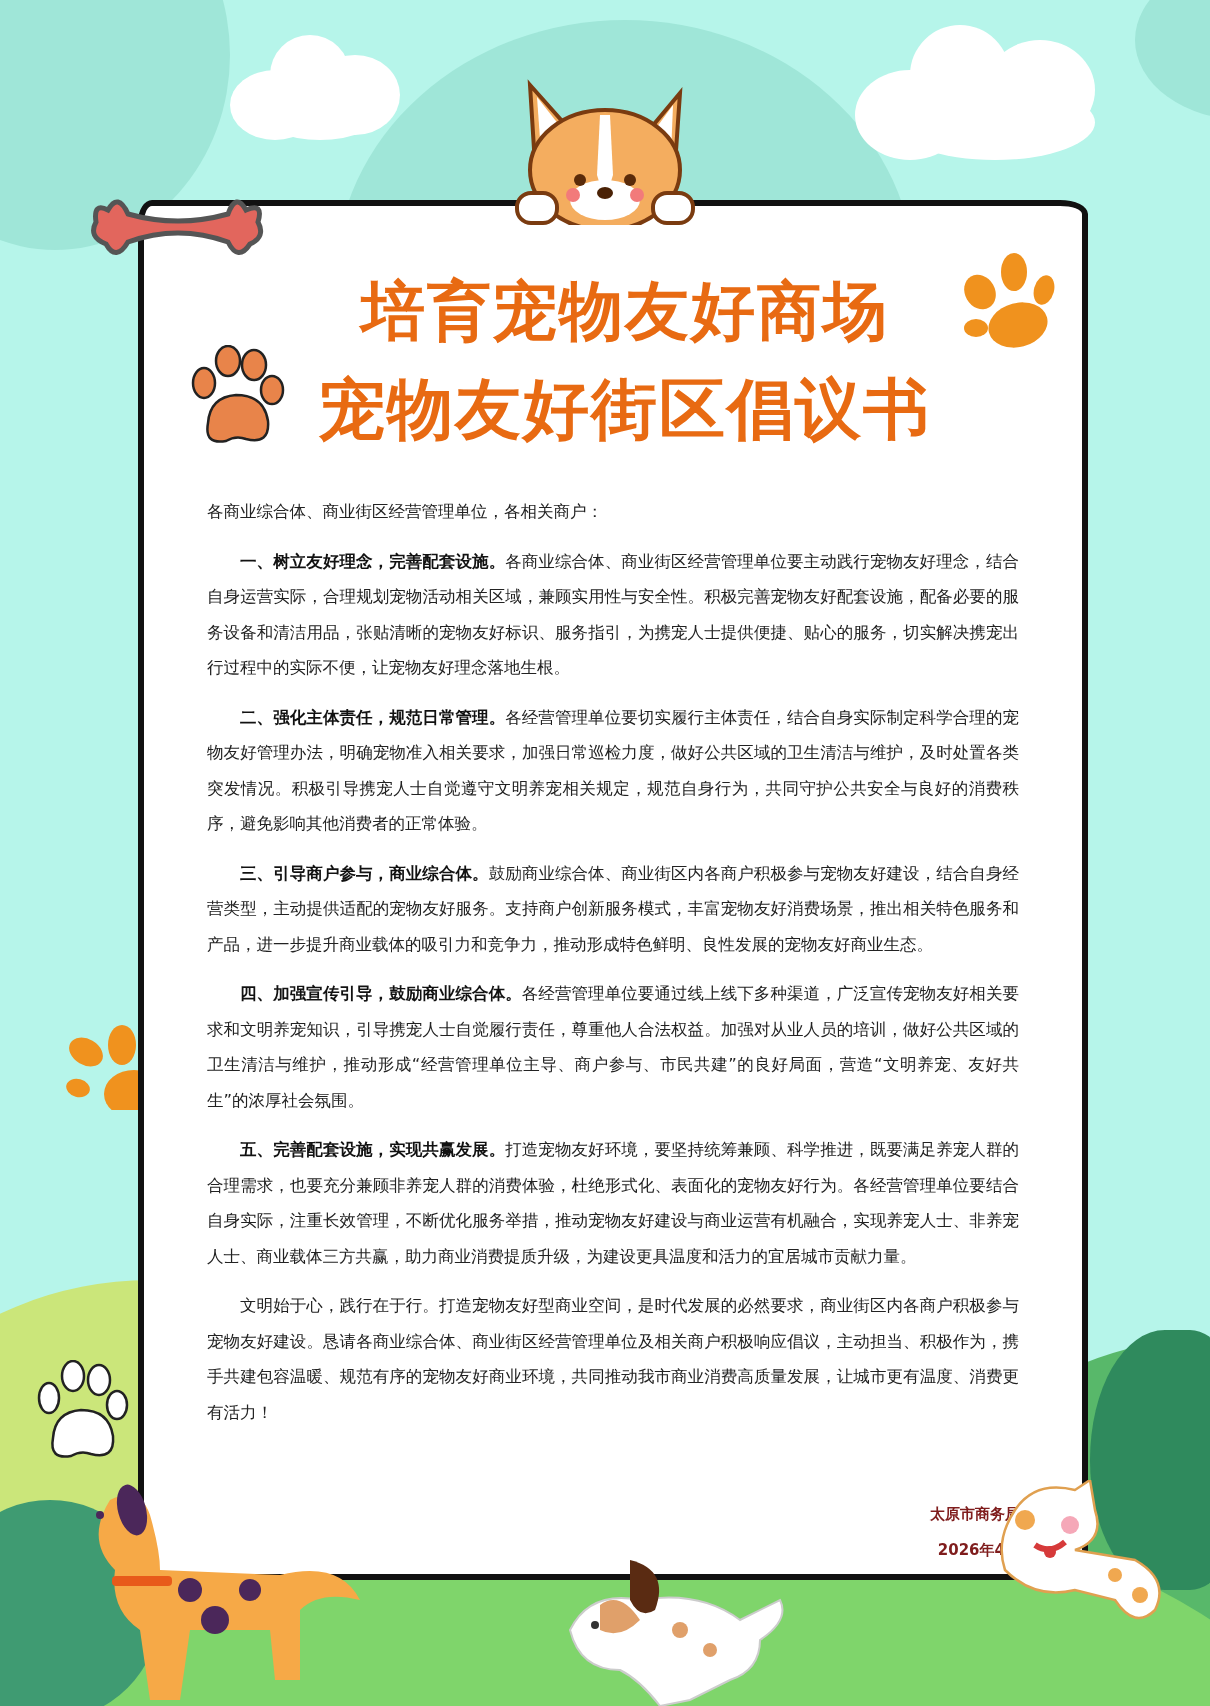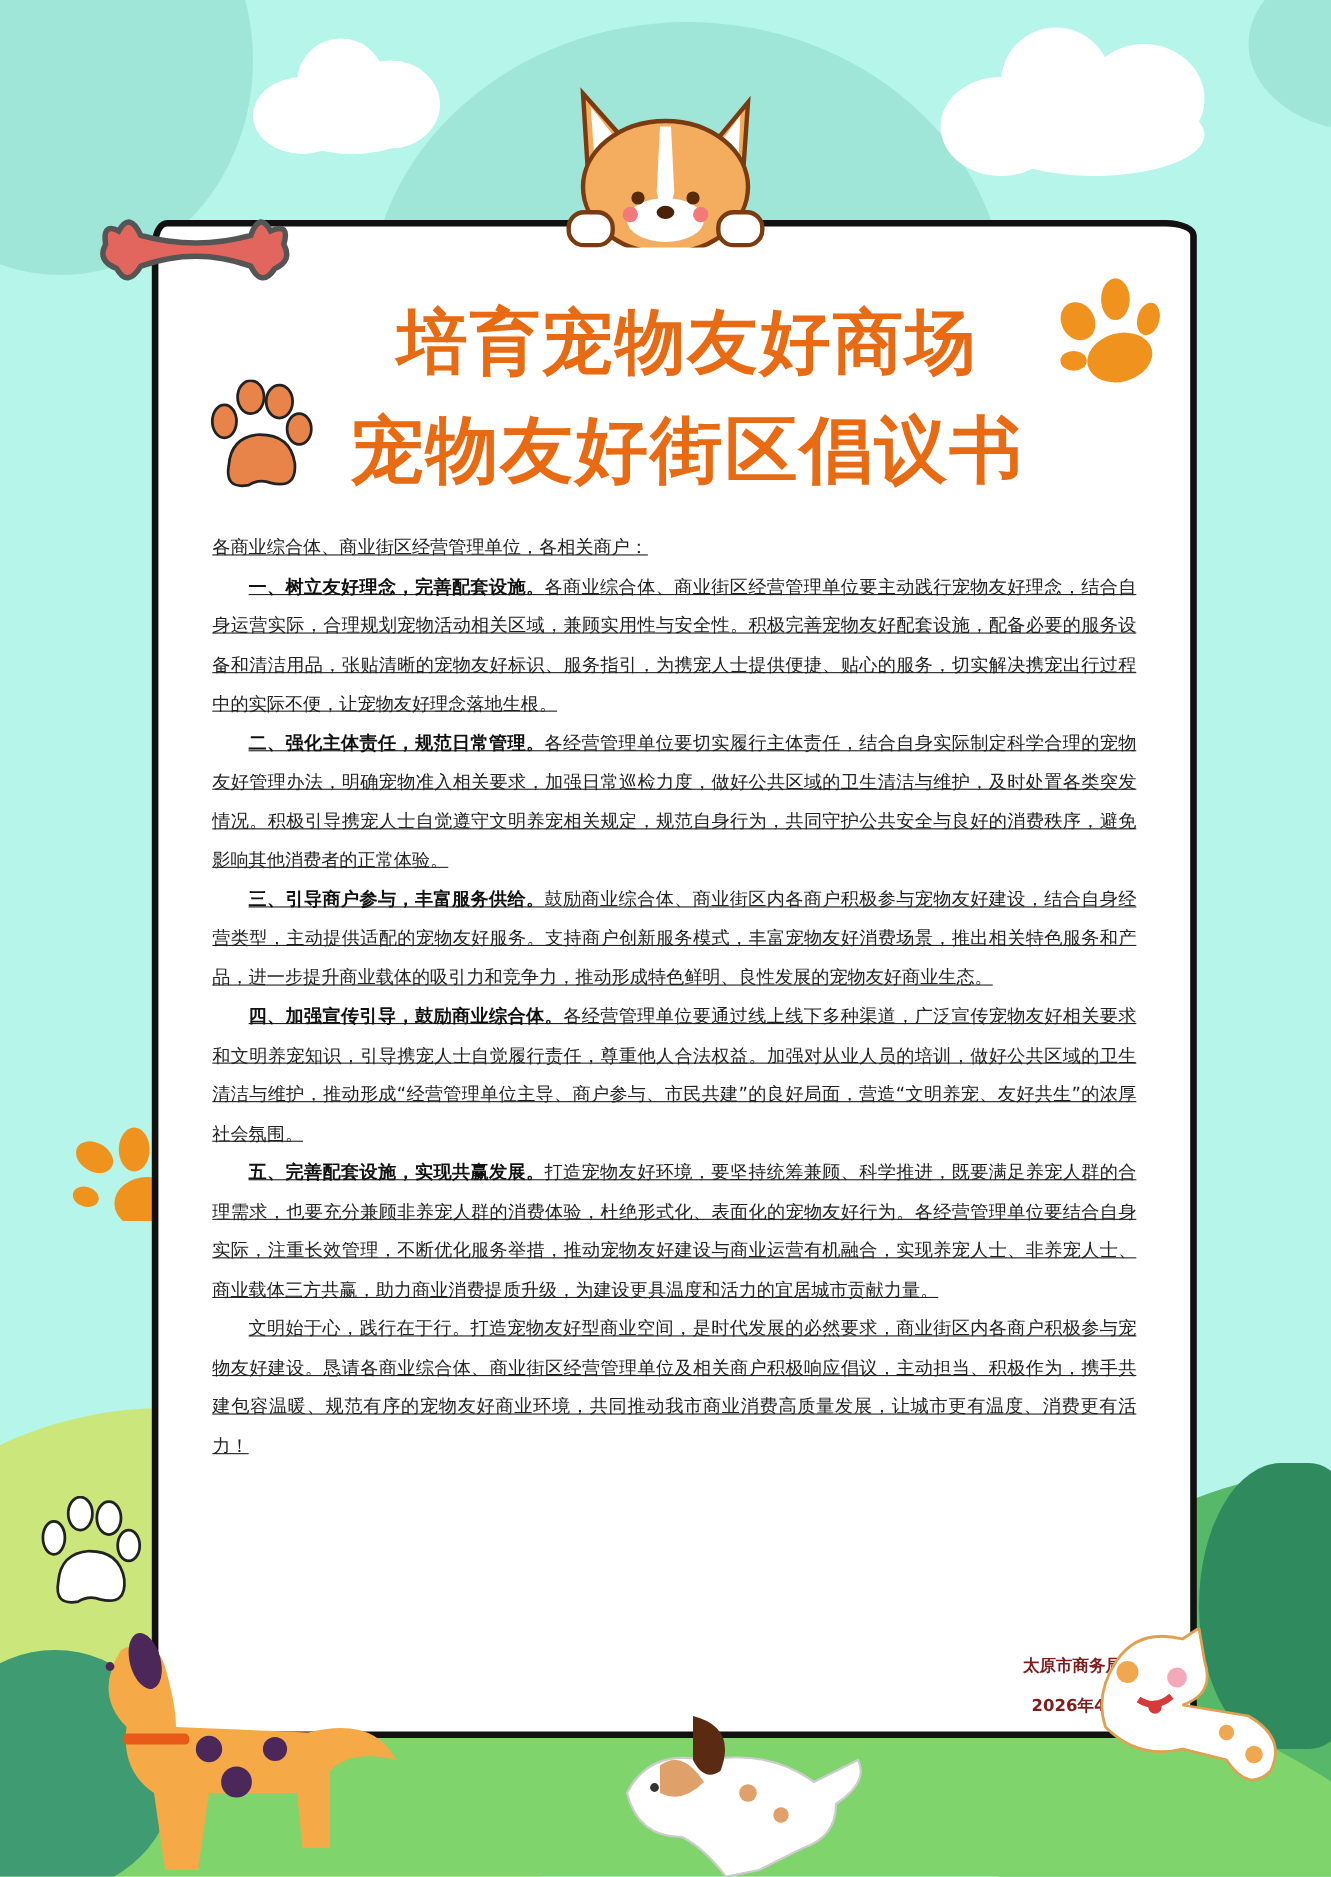--- a/index.html
+++ b/index.html
@@ -26,21 +26,21 @@
     letter-spacing: 2px;
     text-shadow: 2px 2px 0 #fff, -2px -2px 0 #fff, 2px -2px 0 #fff, -2px 2px 0 #fff;
   }
   .title-1 { top: 268px; font-size: 64px; padding-left: 20px; }
   .title-2 { top: 365px; font-size: 66px; padding-left: 20px; }
   .body-text {
     position: absolute; left: 193px; top: 480px; width: 840px;
     font-size: 16.5px; color: #222; line-height: 35.5px;
     text-align: justify;
   }
-  .body-text p { margin: 0; text-decoration: underline; }
+  .body-text p { margin: 14px; }
   .body-text .indent { text-indent: 2em; }
   .body-text .indent2 { text-indent: 4em; }
   .body-text b { font-weight: bold; color: #111; }
   .signature {
     position: absolute; left: 860px; width: 160px; text-align: right;
     font-size: 15px; font-weight: bold; color: #7f1d1d;
   }
   .sig-org { top: 1505px; }
   .sig-date { top: 1541px; }
   .paw { position: absolute; }
@@ -129,21 +129,21 @@
     <ellipse cx="82" cy="40" rx="10" ry="15" transform="rotate(15 82 40)"></ellipse>
     <ellipse cx="14" cy="78" rx="12" ry="9"></ellipse>
     <ellipse cx="56" cy="75" rx="30" ry="22" transform="rotate(-15 56 75)"></ellipse>
   </g>
 </svg>
 
 <div class="body-text">
   <p>各商业综合体、商业街区经营管理单位，各相关商户：</p>
   <p class="indent"><b>一、树立友好理念，完善配套设施。</b><span>各商业综合体、商业街区经营管理单位要主动践行宠物友好理念，结合自身运营实际，合理规划宠物活动相关区域，兼顾实用性与安全性。积极完善宠物友好配套设施，配备必要的服务设备和清洁用品，张贴清晰的宠物友好标识、服务指引，为携宠人士提供便捷、贴心的服务，切实解决携宠出行过程中的实际不便，让宠物友好理念落地生根。</span></p>
   <p class="indent"><b>二、强化主体责任，规范日常管理。</b><span>各经营管理单位要切实履行主体责任，结合自身实际制定科学合理的宠物友好管理办法，明确宠物准入相关要求，加强日常巡检力度，做好公共区域的卫生清洁与维护，及时处置各类突发情况。积极引导携宠人士自觉遵守文明养宠相关规定，规范自身行为，共同守护公共安全与良好的消费秩序，避免影响其他消费者的正常体验。</span></p>
-  <p class="indent"><b>三、引导商户参与，丰富服务供给。</b><span>鼓励商业综合体、商业街区内各商户积极参与宠物友好建设，结合自身经营类型，主动提供适配的宠物友好服务。支持商户创新服务模式，丰富宠物友好消费场景，推出相关特色服务和产品，进一步提升商业载体的吸引力和竞争力，推动形成特色鲜明、良性发展的宠物友好商业生态。</span></p>
+  <p class="indent"><b>三、引导商户参与，商业综合体。</b><span>鼓励商业综合体、商业街区内各商户积极参与宠物友好建设，结合自身经营类型，主动提供适配的宠物友好服务。支持商户创新服务模式，丰富宠物友好消费场景，推出相关特色服务和产品，进一步提升商业载体的吸引力和竞争力，推动形成特色鲜明、良性发展的宠物友好商业生态。</span></p>
   <p class="indent"><b>四、加强宣传引导，鼓励商业综合体。</b><span>各经营管理单位要通过线上线下多种渠道，广泛宣传宠物友好相关要求和文明养宠知识，引导携宠人士自觉履行责任，尊重他人合法权益。加强对从业人员的培训，做好公共区域的卫生清洁与维护，推动形成“经营管理单位主导、商户参与、市民共建”的良好局面，营造“文明养宠、友好共生”的浓厚社会氛围。</span></p>
   <p class="indent"><b>五、完善配套设施，实现共赢发展。</b><span>打造宠物友好环境，要坚持统筹兼顾、科学推进，既要满足养宠人群的合理需求，也要充分兼顾非养宠人群的消费体验，杜绝形式化、表面化的宠物友好行为。各经营管理单位要结合自身实际，注重长效管理，不断优化服务举措，推动宠物友好建设与商业运营有机融合，实现养宠人士、非养宠人士、商业载体三方共赢，助力商业消费提质升级，为建设更具温度和活力的宜居城市贡献力量。</span></p>
   <p class="indent">文明始于心，践行在于行。打造宠物友好型商业空间，是时代发展的必然要求，商业街区内各商户积极参与宠物友好建设。恳请各商业综合体、商业街区经营管理单位及相关商户积极响应倡议，主动担当、积极作为，携手共建包容温暖、规范有序的宠物友好商业环境，共同推动我市商业消费高质量发展，让城市更有温度、消费更有活力！</p>
 </div>
 
 <div class="signature sig-org">太原市商务局</div>
 <div class="signature sig-date">2026年4月</div>
 
 <svg class="paw" style="left:35px; top:1360px;" width="95" height="105" viewBox="0 0 95 105">
   <g fill="#fff" stroke="#222" stroke-width="2.5">

